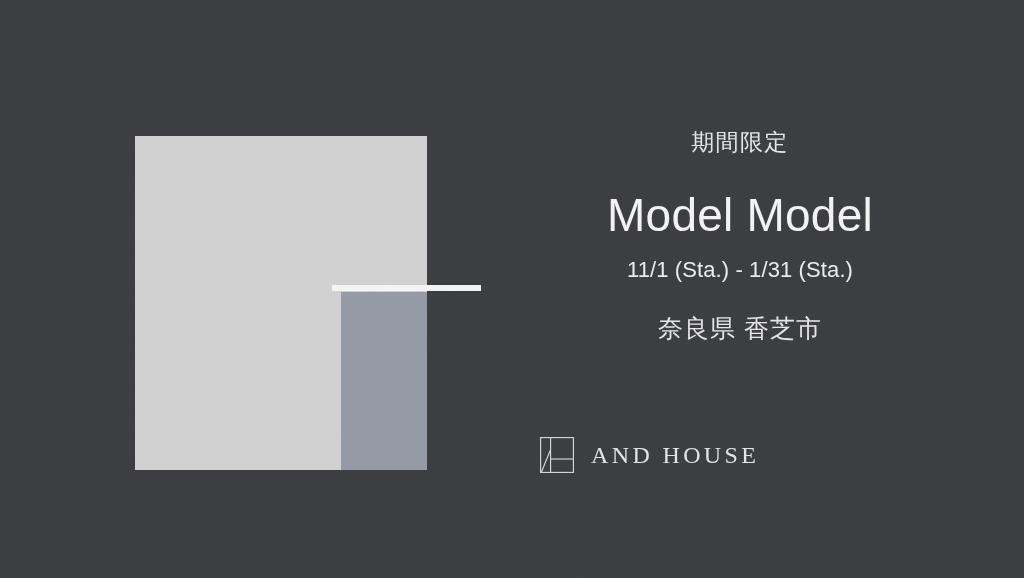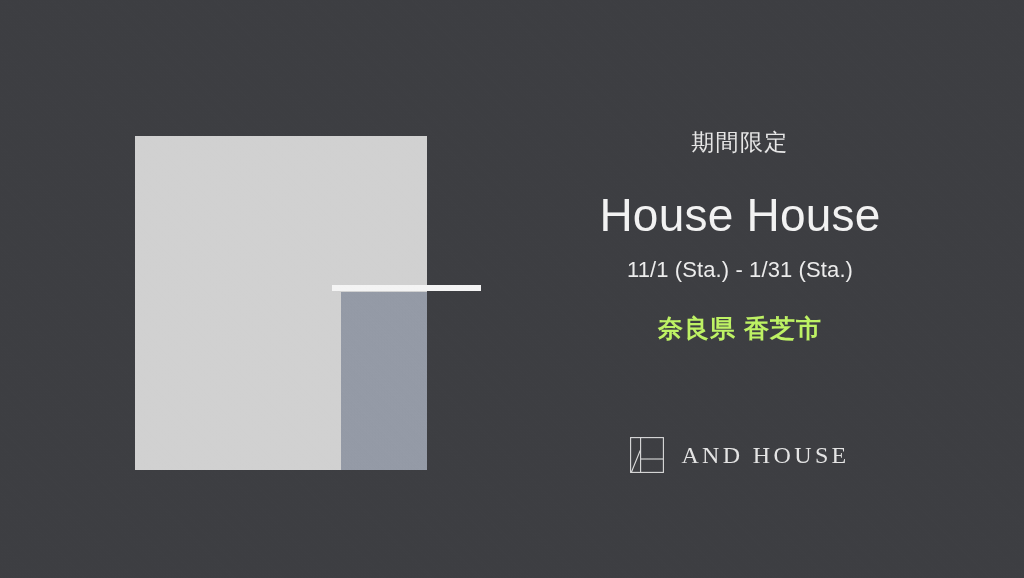--- a/index.html
+++ b/index.html
@@ -116,33 +116,32 @@
   }
 
   #location {
     position: absolute;
     left: 0;
     top: 313px;
     width: 100%;
     font-size: 25px;
     line-height: 1.2;
     letter-spacing: 0.04em;
-    font-weight: 700;
-    color: #bef264;
+    font-weight: 400;
+    color: #e5e5e5;
   }
 
   
   #brand {
     position: absolute;
     left: 0;
     top: 437px;
     width: 100%;
     display: flex;
     align-items: center;
-    justify-content: center;
     gap: 17px;
   }
 
   #brand-mark {
     width: 34px;
     height: 36px;
     display: block;
     flex: 0 0 auto;
   }
 
@@ -164,21 +163,21 @@
   <div id="graphic">
     <div id="plate-light"></div>
     <div id="plate-mid"></div>
     <div id="accent-rule"></div>
   </div>
 
   <div id="text-col">
 
     <div id="eyebrow">期間限定</div>
 
-    <div id="headline">House House</div>
+    <div id="headline">Model Model</div>
 
     <div id="daterange">11/1 (Sta.) - 1/31 (Sta.)</div>
 
     <div id="location">奈良県 香芝市</div>
 
     <div id="brand">
       <svg id="brand-mark" viewBox="0 0 34 36" fill="none" stroke="#dcdcdc" stroke-width="1.1">
         <rect x="0.6" y="0.6" width="32.8" height="34.8"></rect>
         <line x1="10.6" y1="0.6" x2="10.6" y2="35.4"></line>
         <line x1="10.6" y1="22.0" x2="33.4" y2="22.0"></line>

